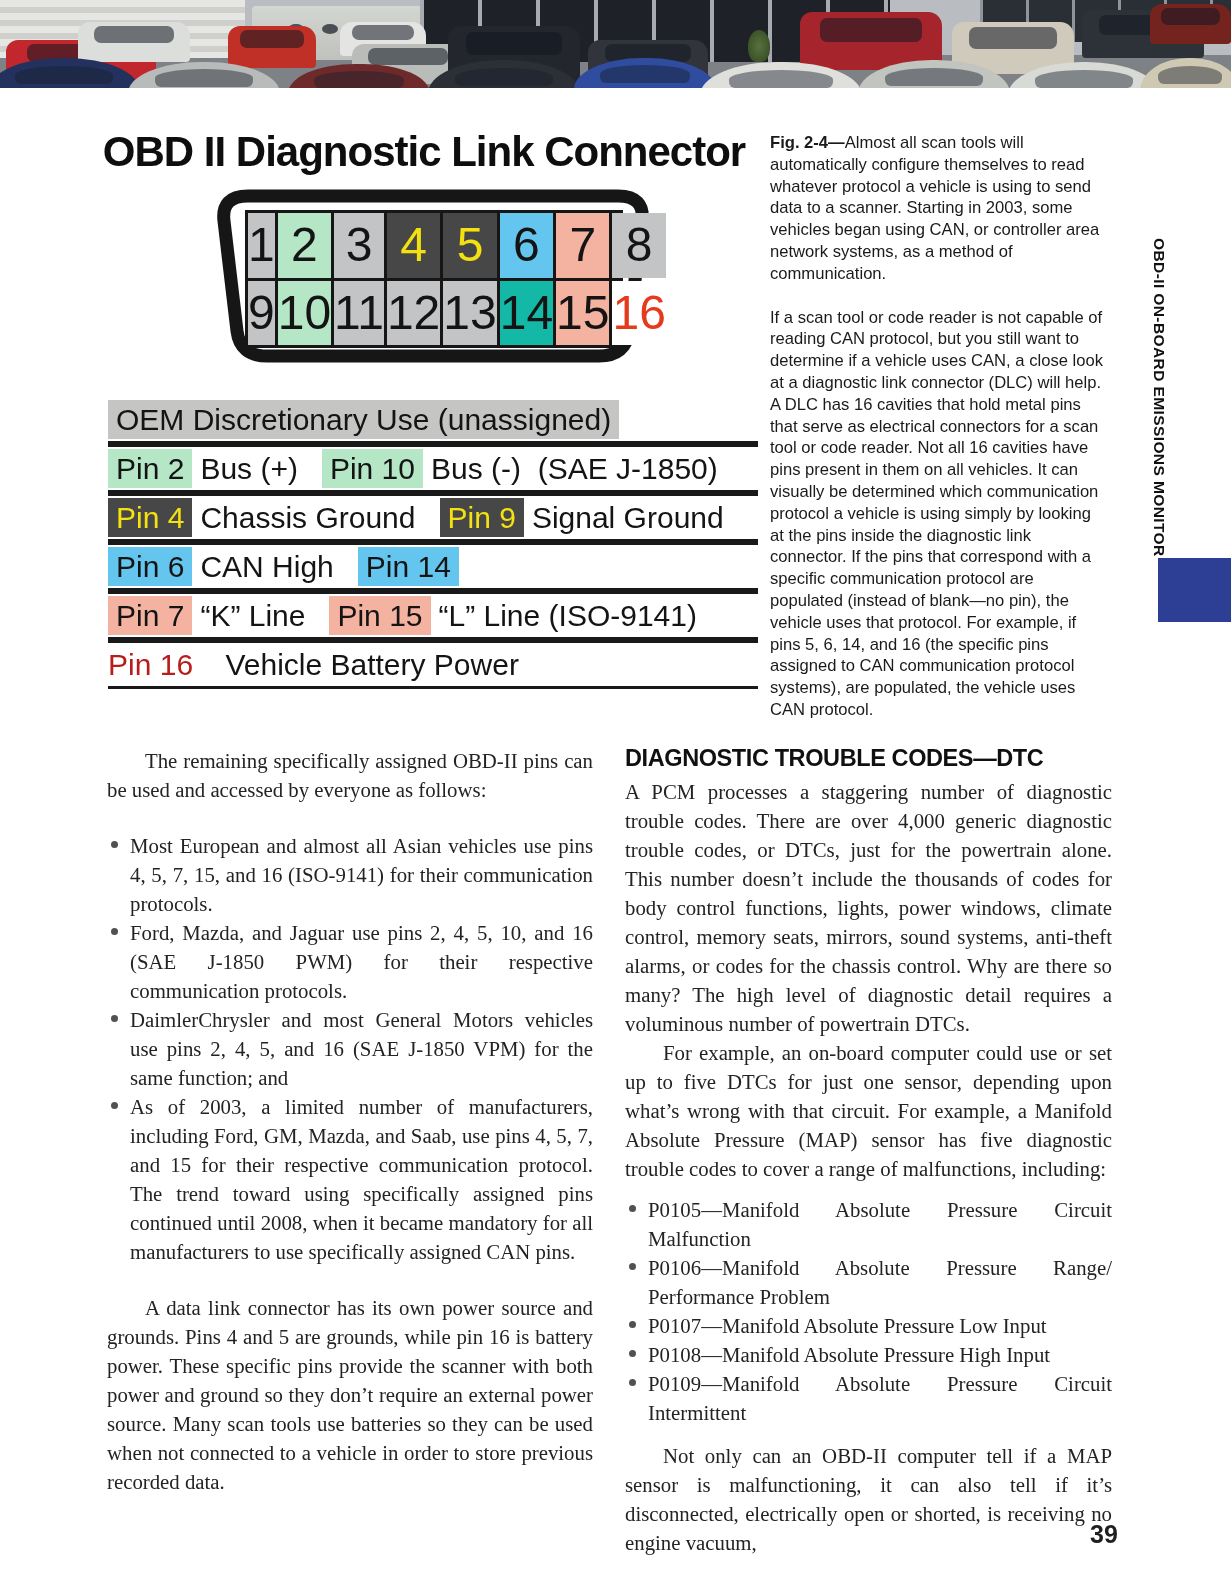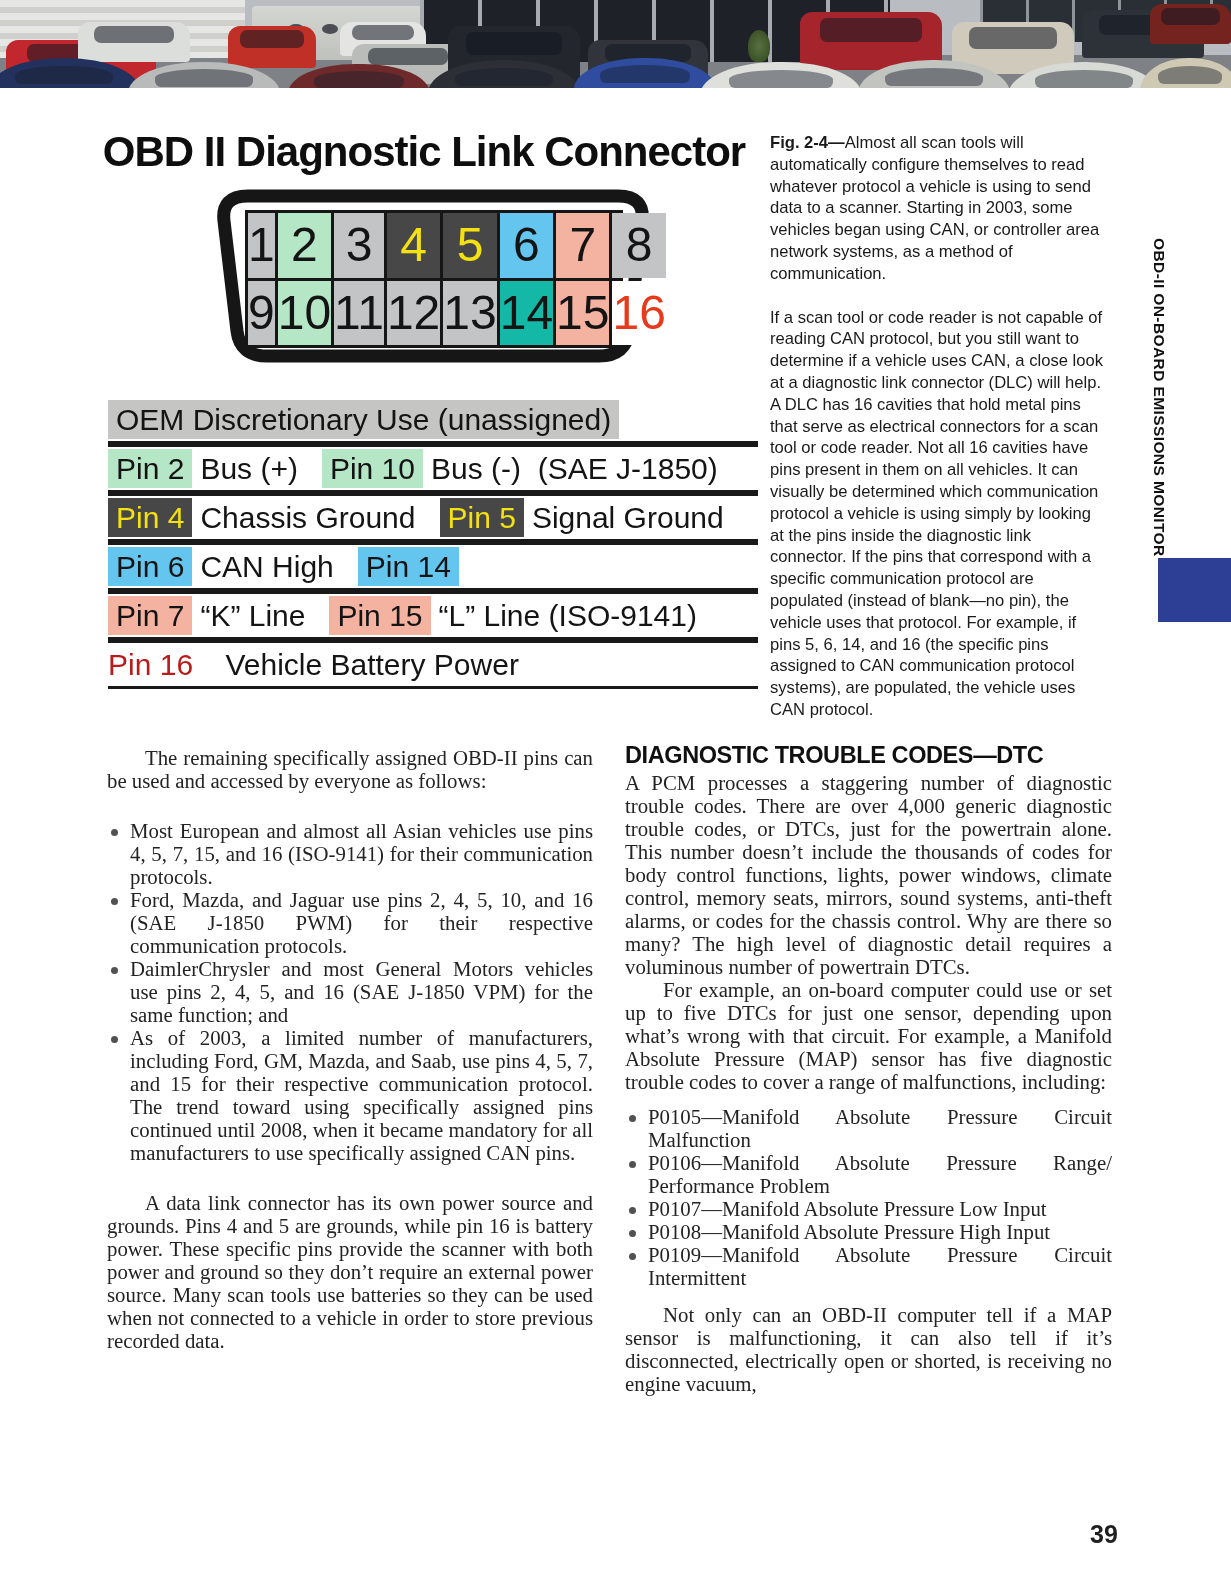--- a/index.html
+++ b/index.html
@@ -51,21 +51,21 @@
              font-size:16.6px; line-height:21.8px; color:#1a1a1a; }
   .caption p { margin:0 0 22px 0; }
 
   
   .vtab { position:absolute; left:1150px; top:238px; height:320px;
           writing-mode:vertical-rl; font-weight:bold; font-size:15.5px; letter-spacing:.4px;
           color:#101010; white-space:nowrap; }
   .blue-tab { position:absolute; left:1158px; top:558px; width:73px; height:64px; }
 
   
-  .body-text { font-family:"Liberation Serif", serif; font-size:20.8px; line-height:23px;
+  .body-text { font-family:"Liberation Serif", serif; font-size:20.8px; line-height:29px;
                text-align:justify; color:#232323; }
   .col-left  { position:absolute; left:107px; top:746px; width:486px; }
   .col-right { position:absolute; left:625px; top:744px; width:487px; }
   .body-text p { margin:0; }
   .indent { text-indent:38px; }
   .gap-top { margin-top:27px !important; }
   .body-text ul { list-style:none; margin:27px 0 0 0; padding:0; }
   .col-right ul { margin:12px 0 0 0; }
   .body-text li { position:relative; padding-left:23px; }
   .body-text li::before { content:''; position:absolute; left:4px; top:10px; width:7px; height:7px;
@@ -135,21 +135,21 @@
         <div class="pin-cell" style="background: rgb(244, 178, 161);">15</div>
         <div class="pin-cell" style="background: rgb(255, 255, 255); color: rgb(229, 58, 28);">16</div>
       </div>
   </div>
 
   <div class="legend" id="legend">
       <div class="legend-row"><span class="seg chip" style="background: rgb(197, 198, 195);">OEM Discretionary Use (unassigned)</span></div>
       <div class="sep-double"></div>
       <div class="legend-row"><span class="seg chip" style="background: rgb(181, 230, 198);">Pin 2</span><span class="seg text">Bus (+)</span><span class="seg chip" style="background: rgb(181, 230, 198);">Pin 10</span><span class="seg text">Bus (-)&nbsp; (SAE J-1850)</span></div>
       <div class="sep-double"></div>
-      <div class="legend-row"><span class="seg chip" style="background: rgb(71, 71, 71); color: rgb(244, 225, 17);">Pin 4</span><span class="seg text">Chassis Ground</span><span class="seg chip" style="background: rgb(71, 71, 71); color: rgb(244, 225, 17);">Pin 5</span><span class="seg text">Signal Ground</span></div>
+      <div class="legend-row"><span class="seg chip" style="background: rgb(71, 71, 71); color: rgb(244, 225, 17);">Pin 4</span><span class="seg text">Chassis Ground</span><span class="seg chip" style="background: rgb(71, 71, 71); color: rgb(244, 225, 17);">Pin 9</span><span class="seg text">Signal Ground</span></div>
       <div class="sep-double"></div>
       <div class="legend-row"><span class="seg chip" style="background: rgb(100, 198, 239);">Pin 6</span><span class="seg text">CAN High</span><span class="seg chip" style="background: rgb(100, 198, 239);">Pin 14</span></div>
       <div class="sep-double"></div>
       <div class="legend-row"><span class="seg chip" style="background: rgb(244, 178, 161);">Pin 7</span><span class="seg text">“K” Line</span><span class="seg chip" style="background: rgb(244, 178, 161);">Pin 15</span><span class="seg text">“L” Line (ISO-9141)</span></div>
       <div class="sep-double"></div>
       <div class="legend-row"><span class="seg text" style="color: #b91c1c;">Pin 16</span><span class="seg text">&nbsp;Vehicle Battery Power</span></div>
       <div class="sep-single"></div>
     </div>
 
   <aside class="caption">

